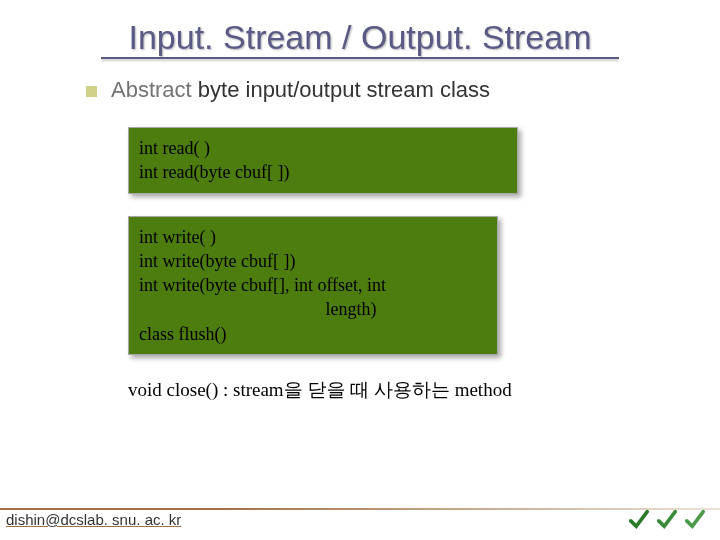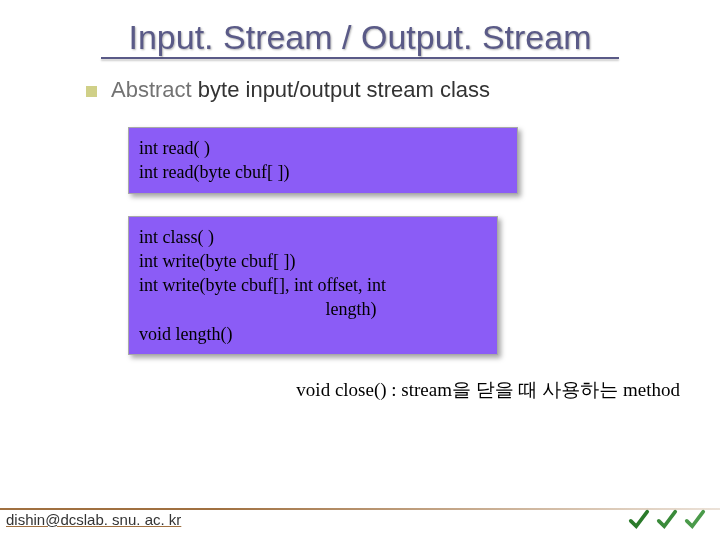--- a/index.html
+++ b/index.html
@@ -45,40 +45,39 @@
       margin-top: 9px;
       flex-shrink: 0;
     }
     .bullet-text {
       font-family: Verdana, Geneva, sans-serif;
       font-size: 22px;
       color: #333333;
     }
     .abstract { color: #737373; }
     .code-box {
-      background: #8b5cf6;
+      background: #4d7c0f;
       border: 1px solid #a8a8a8;
       box-shadow: 3px 3px 5px rgba(0,0,0,0.35);
       padding: 8px 10px;
       font-family: "Times New Roman", serif;
       font-size: 18px;
       line-height: 1.35;
       color: #000000;
       margin-left: 48px;
       margin-bottom: 22px;
       width: 390px;
     }
     .code-box2 { width: 370px; }
     .close-line {
       font-family: "Times New Roman", serif;
       font-size: 19px;
       color: #000000;
       margin-left: 48px;
       margin-top: 6px;
-      text-align: right;
     }
     .indent { padding-left: 76px; display: block; text-align: center; }
     .footer {
       position: absolute;
       left: 6px;
       bottom: 12px;
       font-family: Verdana, Geneva, sans-serif;
       font-size: 15px;
       color: #333333;
       text-decoration: underline;
@@ -120,25 +119,25 @@
       <span class="abstract">Abstract</span><span> byte input/output stream class</span>
     </div>
   </div>
 
   <div class="code-box">
     <div>int read( )</div>
     <div>int read(byte cbuf[ ])</div>
   </div>
 
   <div class="code-box code-box2">
-    <div>int class( )</div>
+    <div>int write( )</div>
     <div>int write(byte cbuf[ ])</div>
     <div>int write(byte cbuf[], int offset, int</div>
     <span class="indent">length)</span>
-    <div>void length()</div>
+    <div>class flush()</div>
   </div>
 
   <div class="close-line">void close() : stream을 닫을 때 사용하는 method</div>
 
 </div>
 
 <div class="footer-line"></div>
 <div class="footer">dishin@dcslab. snu. ac. kr</div>
 
 <div class="logos">

